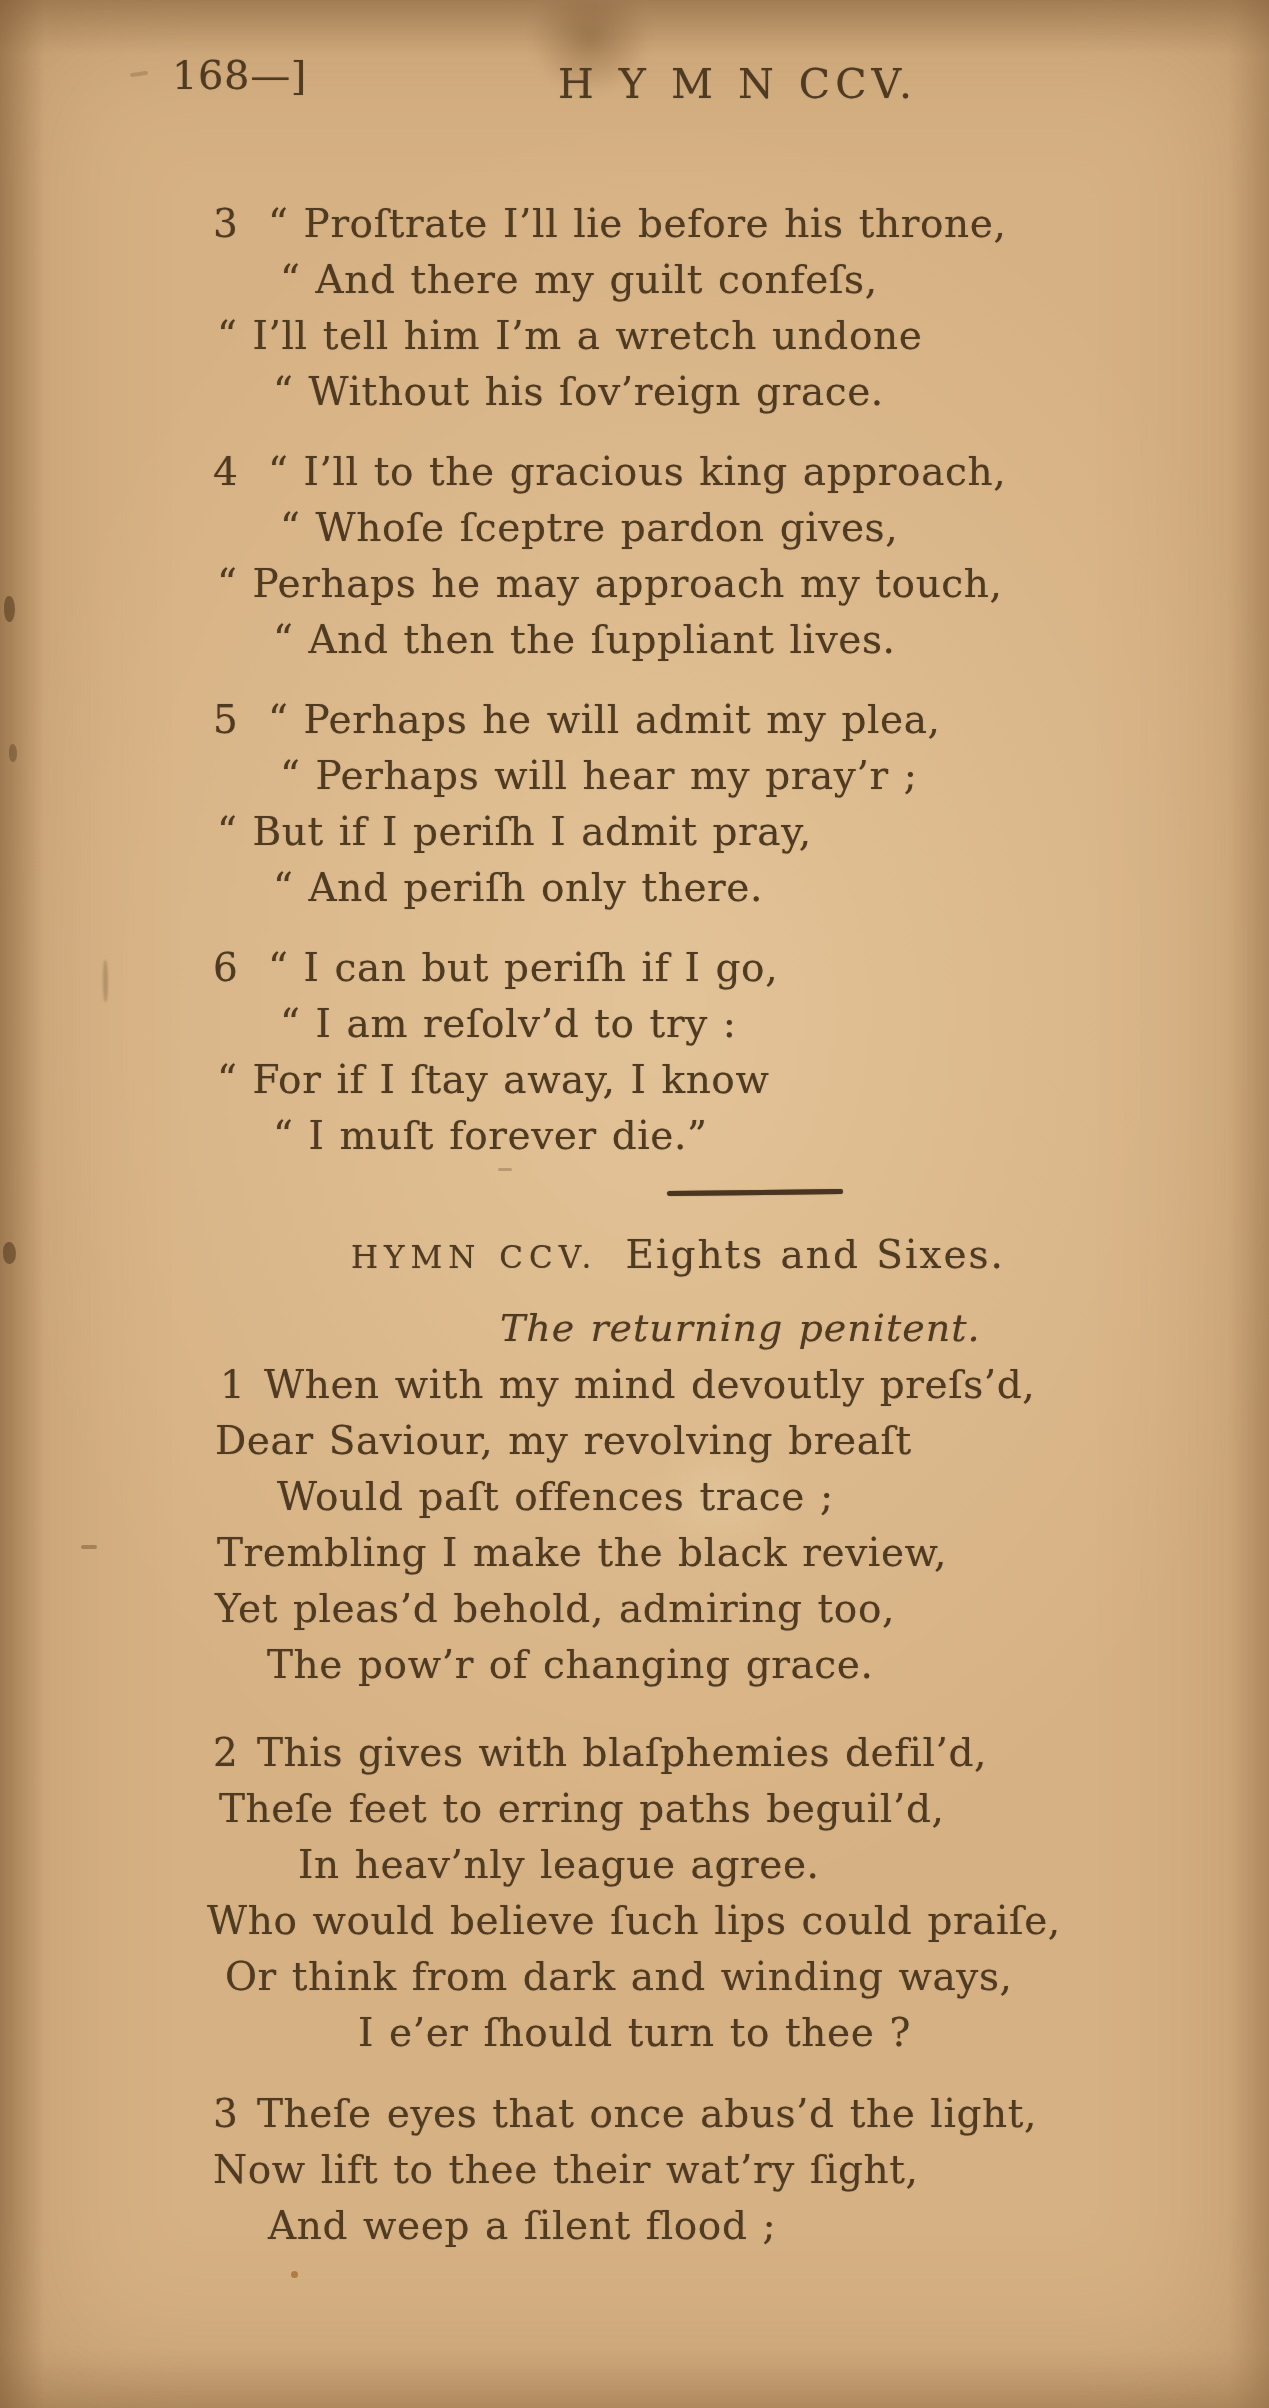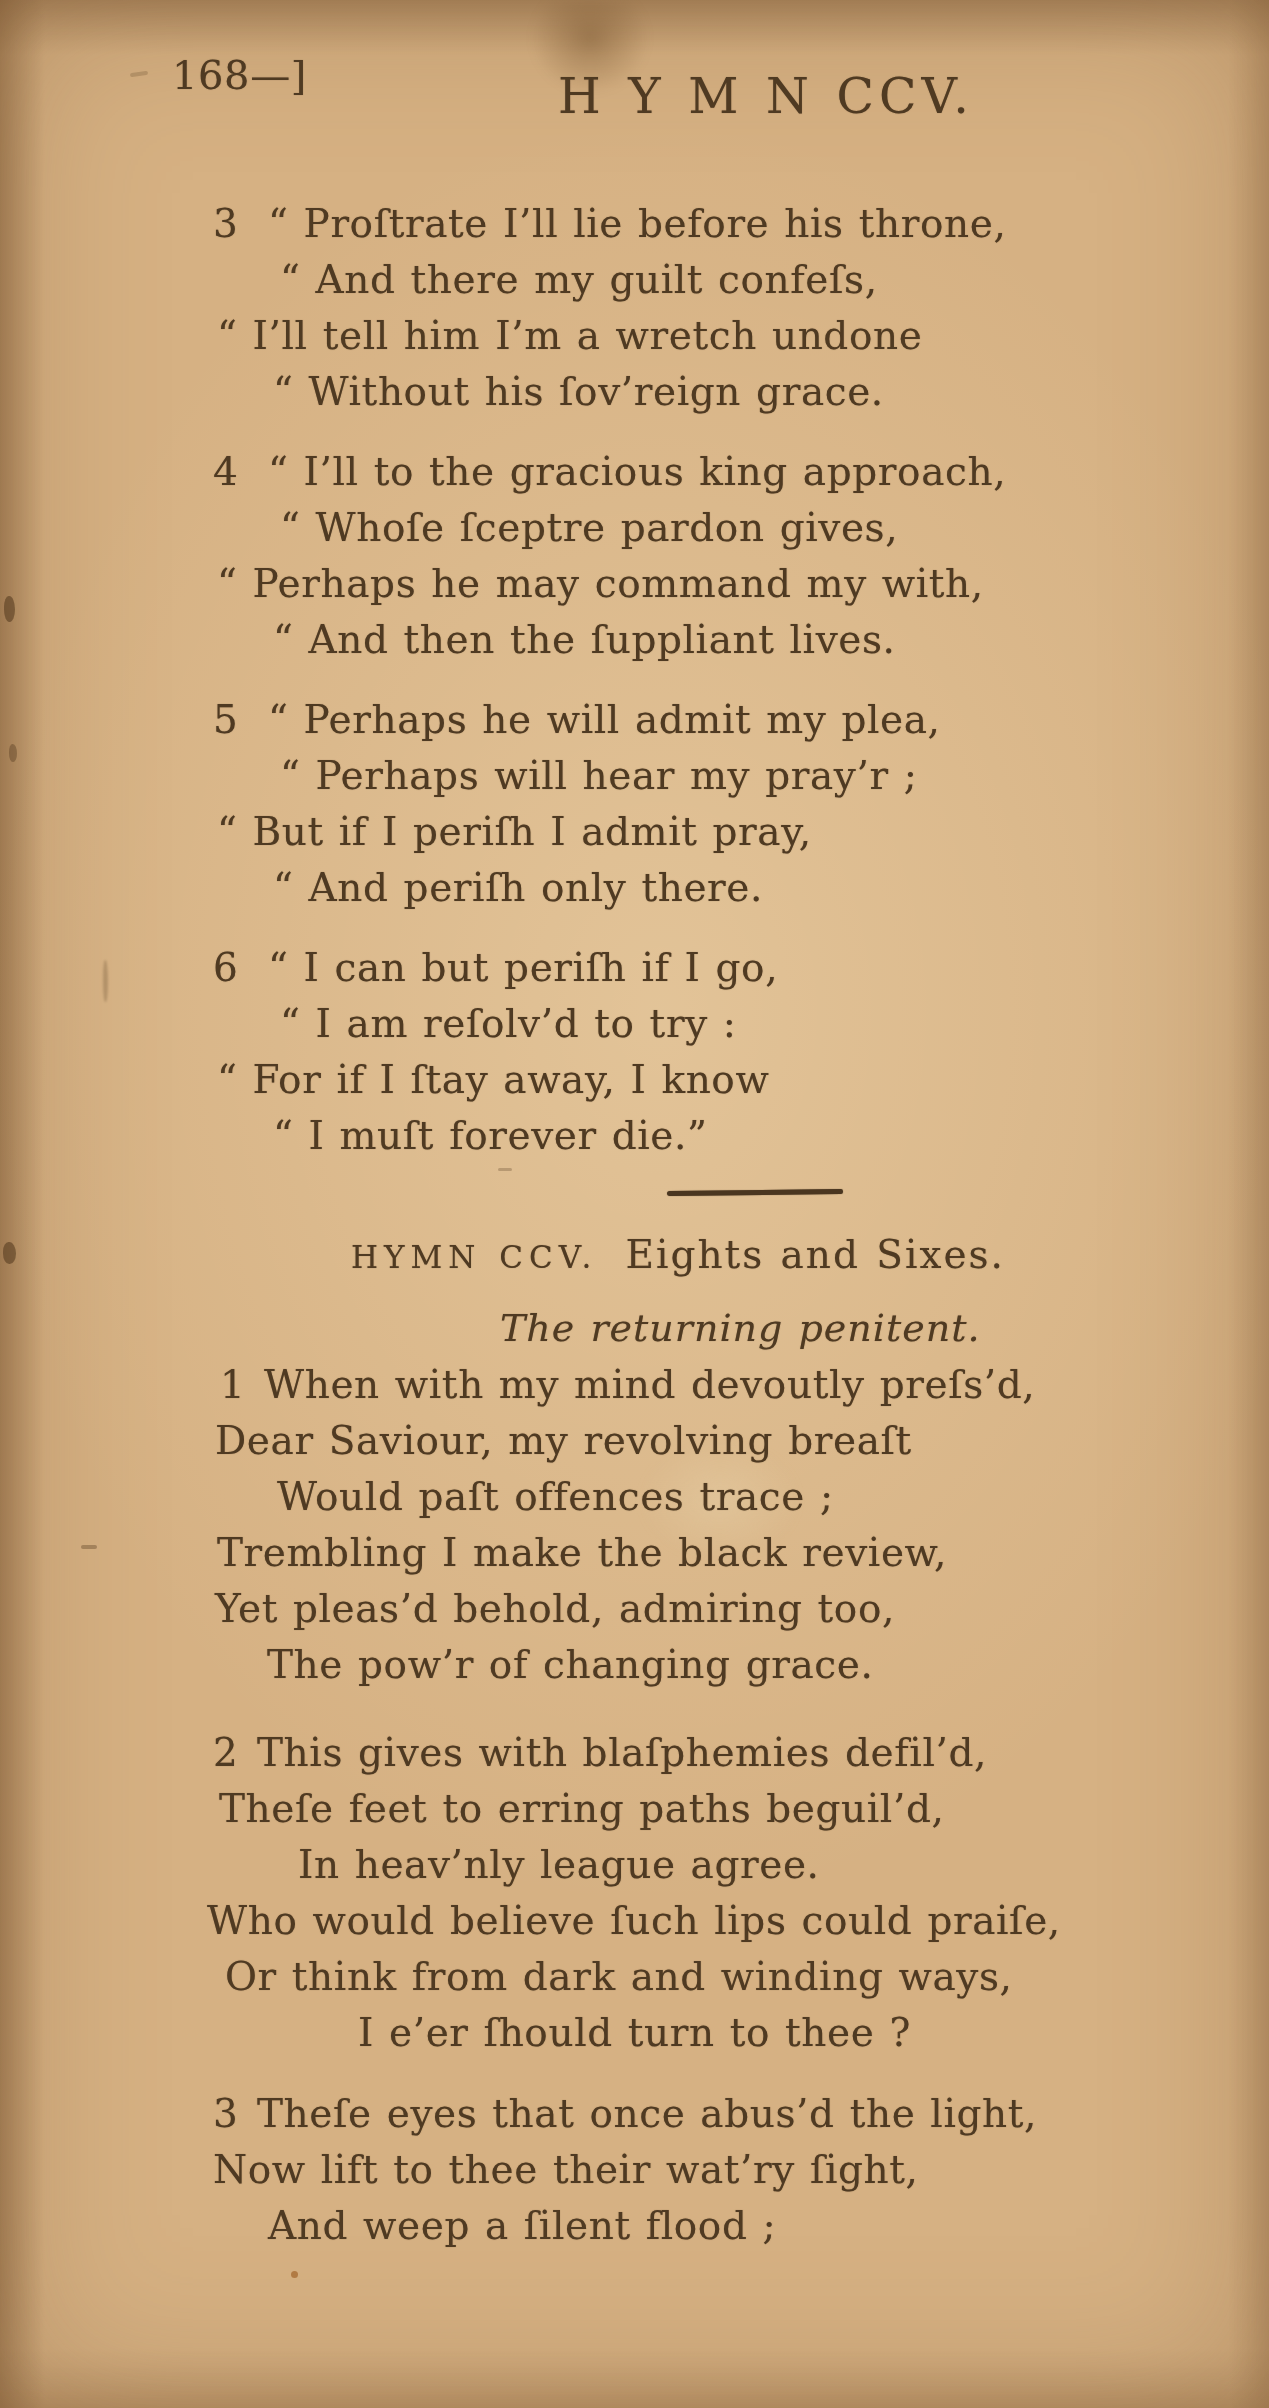--- a/index.html
+++ b/index.html
@@ -33,21 +33,21 @@
   .sp4{left:3px;top:1242px;width:13px;height:22px;}
   .sp5{left:81px;top:1545px;width:16px;height:4px;border-radius:2px;opacity:.65;}
   .sp6{left:130px;top:72px;width:18px;height:4px;border-radius:2px;opacity:.4;transform:rotate(-8deg);}
   .sp7{left:291px;top:2271px;width:7px;height:7px;background:rgba(166,106,48,0.75);border-radius:50%;}
   .sp8{left:498px;top:1168px;width:14px;height:3px;opacity:.5;border-radius:2px;}
 
   .txt{color:#4f3a22;text-shadow:0 0 1px rgba(88,66,40,0.55);letter-spacing:0.6px;word-spacing:2px;}
 
   .running-head{position:absolute;top:52px;left:0;width:100%;height:60px;}
   .pagenum{position:absolute;left:172px;top:0;font-size:40px;}
-  .head-title{position:absolute;left:558px;top:16px;font-size:49px;letter-spacing:5px;text-align:center;}
+  .head-title{position:absolute;left:558px;top:8px;font-size:41px;letter-spacing:5px;text-align:center;}
 
   .line{line-height:56px;font-size:39px;white-space:nowrap;}
   .num{display:inline-block;}
   .quoted{position:absolute;left:213px;top:196px;}
   .quoted .num{width:55px;}
   .quoted .stanza{margin-bottom:24px;}
   .q2{margin-left:67px;}
   .q3{margin-left:4px;}
   .q4{margin-left:60px;}
 
@@ -88,21 +88,21 @@
   <section class="quoted txt">
     <div class="stanza">
       <div class="line q1"><span class="num">3</span><span>“ Proſtrate I’ll lie before his throne,</span></div>
       <div class="line q2">“ And there my guilt confeſs,</div>
       <div class="line q3">“ I’ll tell him I’m a wretch undone</div>
       <div class="line q4">“ Without his ſov’reign grace.</div>
     </div>
     <div class="stanza">
       <div class="line q1"><span class="num">4</span><span>“ I’ll to the gracious king approach,</span></div>
       <div class="line q2">“ Whoſe ſceptre pardon gives,</div>
-      <div class="line q3">“ Perhaps he may command my with,</div>
+      <div class="line q3">“ Perhaps he may approach my touch,</div>
       <div class="line q4">“ And then the ſuppliant lives.</div>
     </div>
     <div class="stanza">
       <div class="line q1"><span class="num">5</span><span>“ Perhaps he will admit my plea,</span></div>
       <div class="line q2">“ Perhaps will hear my pray’r ;</div>
       <div class="line q3">“ But if I periſh I admit pray,</div>
       <div class="line q4">“ And periſh only there.</div>
     </div>
     <div class="stanza">
       <div class="line q1"><span class="num">6</span><span>“ I can but periſh if I go,</span></div>

